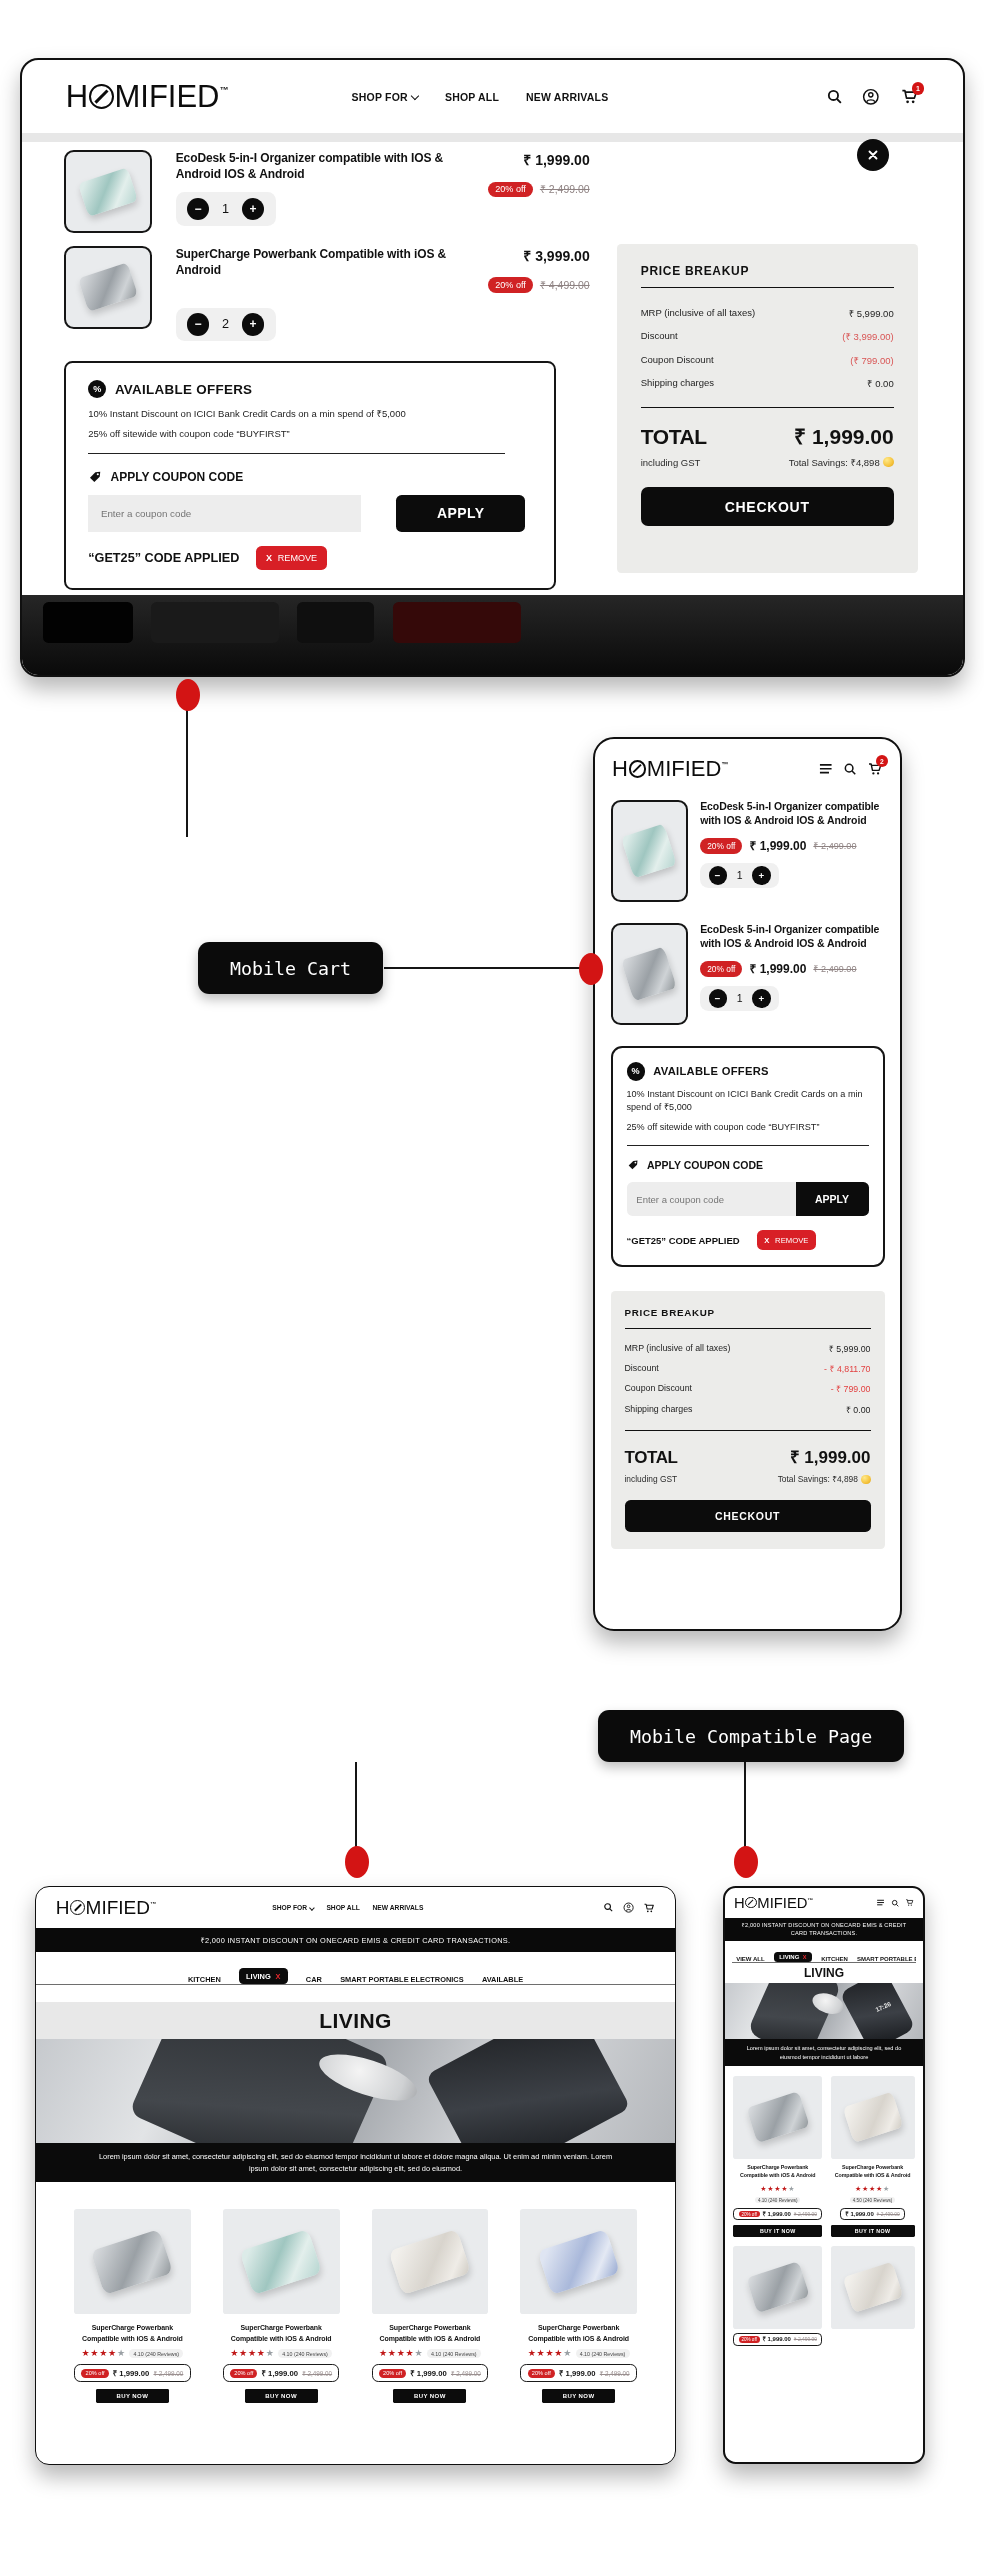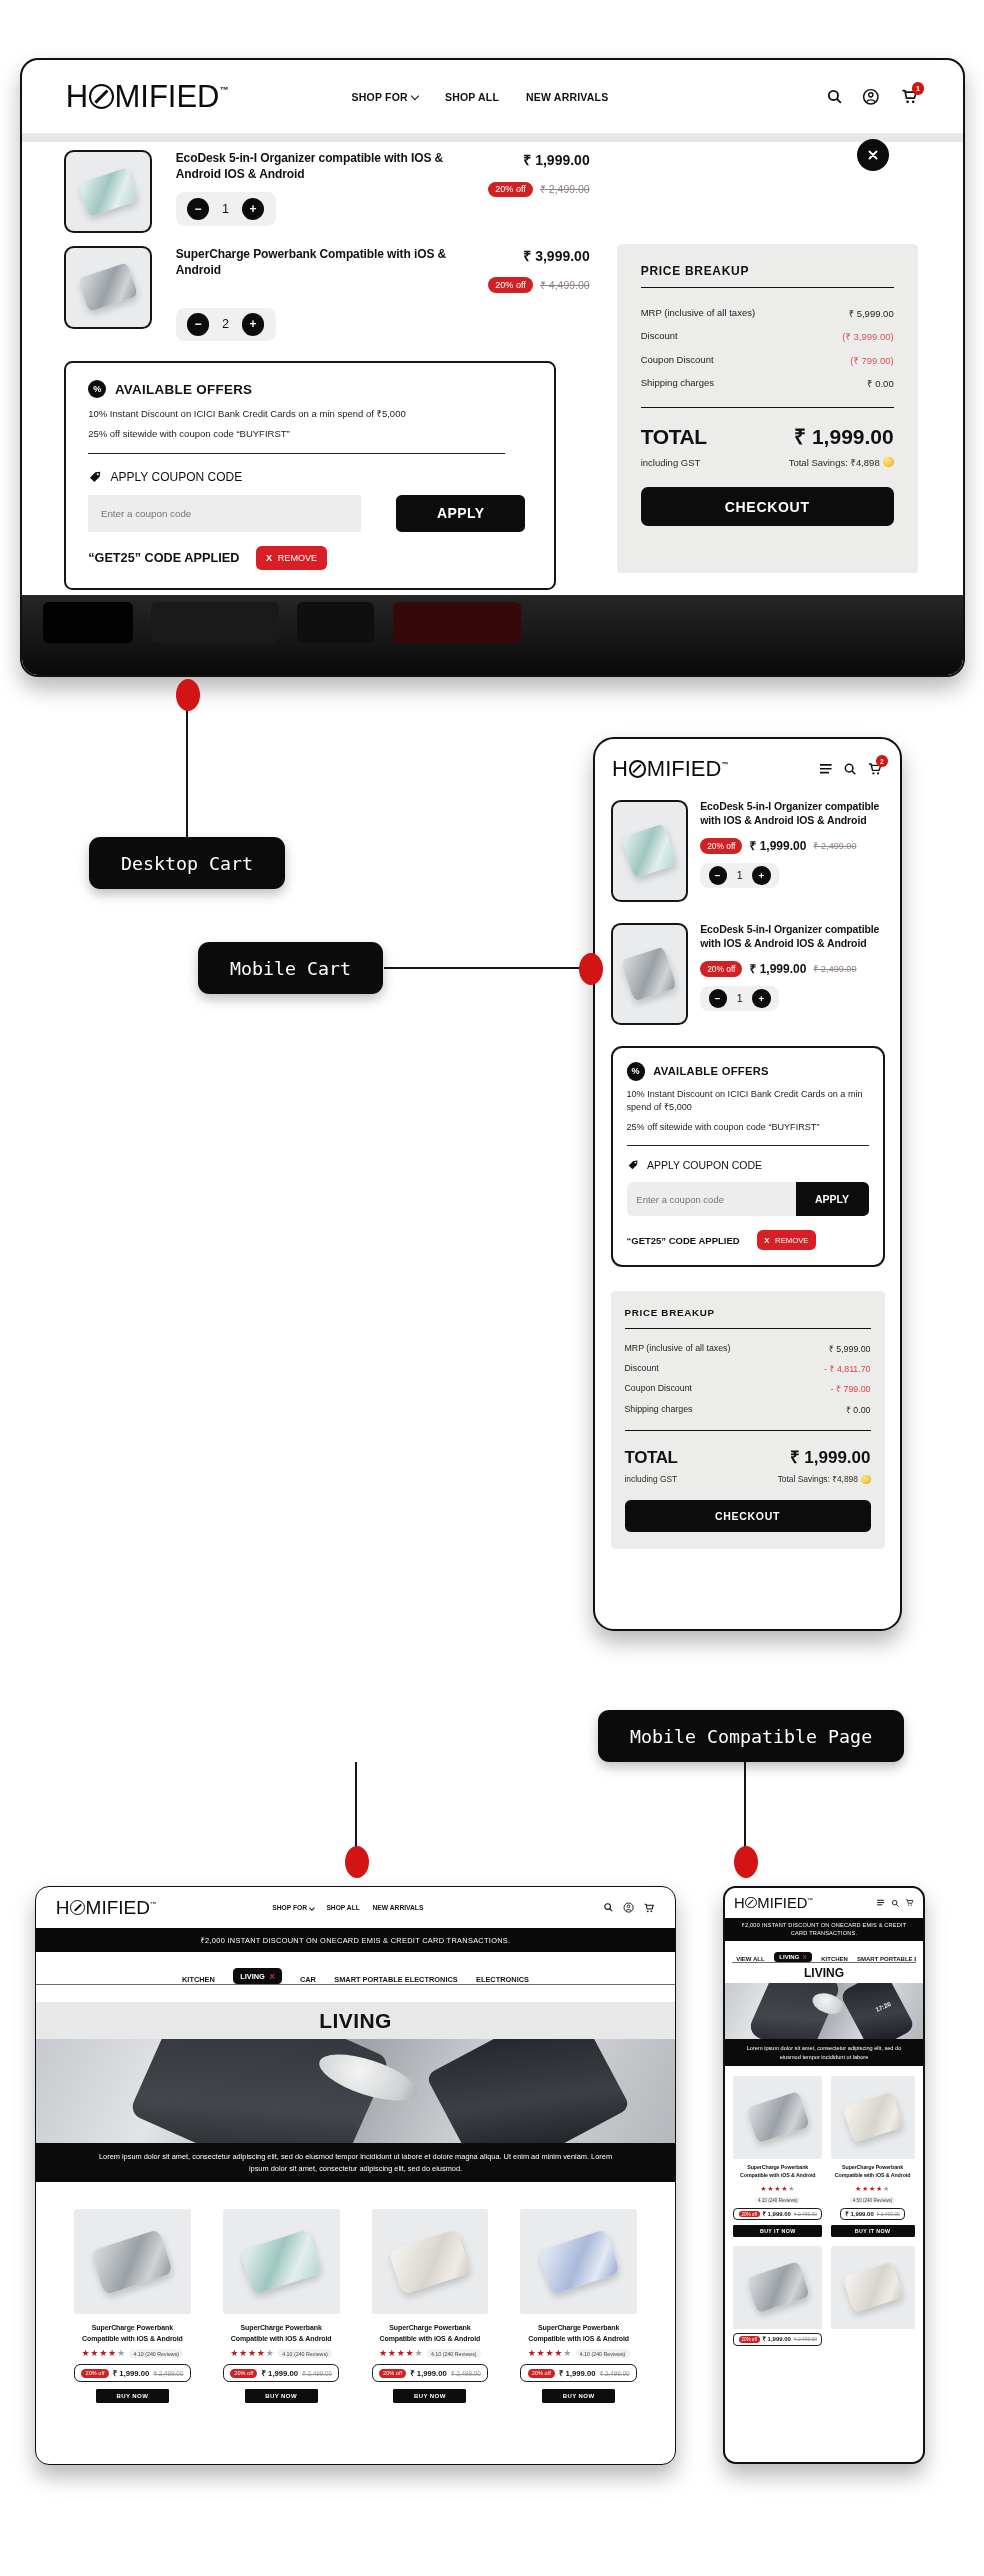--- a/index.html
+++ b/index.html
@@ -85,21 +85,21 @@
   .badge{background:#d02224;color:#fff;border-radius:9.8px;padding:2.8px 7px;font-size:9.1px;}
   .pold{color:#8f8383;text-decoration:line-through;font-size:10.5px;}
 
   .offersbox{border:2.1px solid #151515;border-radius:8.4px;padding:17px 22.5px 18.3px 22.5px;
              margin-top:19.7px;width:492px;box-sizing:border-box;}
   .ohead{display:flex;align-items:center;gap:8.4px;font-size:13.4px;font-weight:bold;letter-spacing:0.3px;}
   .seal{width:18.3px;height:18.3px;border-radius:50%;background:#0c0c0c;color:#fff;
         display:flex;align-items:center;justify-content:center;font-size:9.1px;font-weight:bold;}
   .oline{font-size:9.5px;color:#1c1c1c;margin-top:8.4px;}
   .odiv{border:none;border-top:1.4px solid #222;margin:14px 0 0 0;width:94%;}
-  .chead{display:flex;align-items:center;gap:8.4px;font-size:12px;font-weight:normal;margin-top:15.5px;}
+  .chead{display:flex;align-items:center;gap:8.4px;font-size:12px;font-weight:bold;margin-top:15.5px;}
   .couprow{display:flex;align-items:center;margin-top:11.2px;}
   .coupinput{background:#ededed;border:none;height:37px;width:273px;padding:0 12.7px;
              font-size:9.8px;color:#555;font-family:"Liberation Sans",sans-serif;box-sizing:border-box;}
   #dcart .applybtn{margin-left:35px;width:129px;height:37px;background:#0c0c0c;color:#fff;
             border:none;border-radius:5.6px;font-size:14px;font-weight:bold;letter-spacing:0.4px;
             display:flex;align-items:center;justify-content:center;}
   .appliedrow{display:flex;align-items:center;gap:17px;margin-top:14px;}
   .appliedtxt{font-size:12.7px;font-weight:bold;}
   .removepill{display:inline-flex;align-items:center;gap:5.6px;background:#d81f26;color:#fff;
               border-radius:5.6px;height:24px;padding:0 9.8px;font-size:9.1px;}
@@ -405,21 +405,20 @@
         <span class="swatch" style="width:90px;background:#020202;"></span>
         <span class="swatch" style="width:128px;background:#1a1a1a;"></span>
         <span class="swatch" style="width:77px;background:#0f0f0f;"></span>
         <span class="swatch" style="width:128px;background:#350909;"></span>
       </div>
     </div>
   </section>
 
   <span class="rdot" style="left:176px;top:679px;"></span>
   <span class="cline" style="left:186px;top:710px;width:2.1px;height:127px;"></span>
-  <div class="callout" style="left:89px;top:837px;">Desktop Cart</div>
 
   <div class="callout" style="left:198px;top:942px;">Mobile Cart</div>
   <span class="cline" style="left:384px;top:967px;width:197px;height:2.1px;"></span>
   <span class="rdot" style="left:579px;top:953px;"></span>
 
   <span class="cline" style="left:355px;top:1762px;width:2.1px;height:86px;"></span>
   <span class="rdot" style="left:345px;top:1846px;"></span>
 
   <div class="callout" style="left:598px;top:1710px;">Mobile Compatible Page</div>
   <span class="cline" style="left:744px;top:1762px;width:2.1px;height:86px;"></span>
@@ -597,21 +596,21 @@
     </div>
     <div class="annbar">₹2,000 INSTANT DISCOUNT ON ONECARD EMIS &amp; CREDIT CARD TRANSACTIONS.</div>
     <div class="tabs">
       <span class="tab">KITCHEN</span>
       <span class="tab active">
         <span>LIVING</span>
         <span class="tabx">X</span>
       </span>
       <span class="tab">CAR</span>
       <span class="tab">SMART PORTABLE ELECTRONICS</span>
-      <span class="tab">ELECTRONICS</span>
+      <span class="tab">AVAILABLE</span>
     </div>
     <div class="band">
         <span class="bt">LIVING</span>
       </div>
     <div class="hero">
         <span class="h1s"></span>
         <span class="h2s"></span>
         <span class="h3s"></span>
       </div>
     <div class="lorem">Lorem ipsum dolor sit amet, consectetur adipiscing elit, sed do eiusmod tempor incididunt ut labore et dolore magna aliqua. Ut enim ad minim veniam. Lorem ipsum dolor sit amet, consectetur adipiscing elit, sed do eiusmod.</div>

